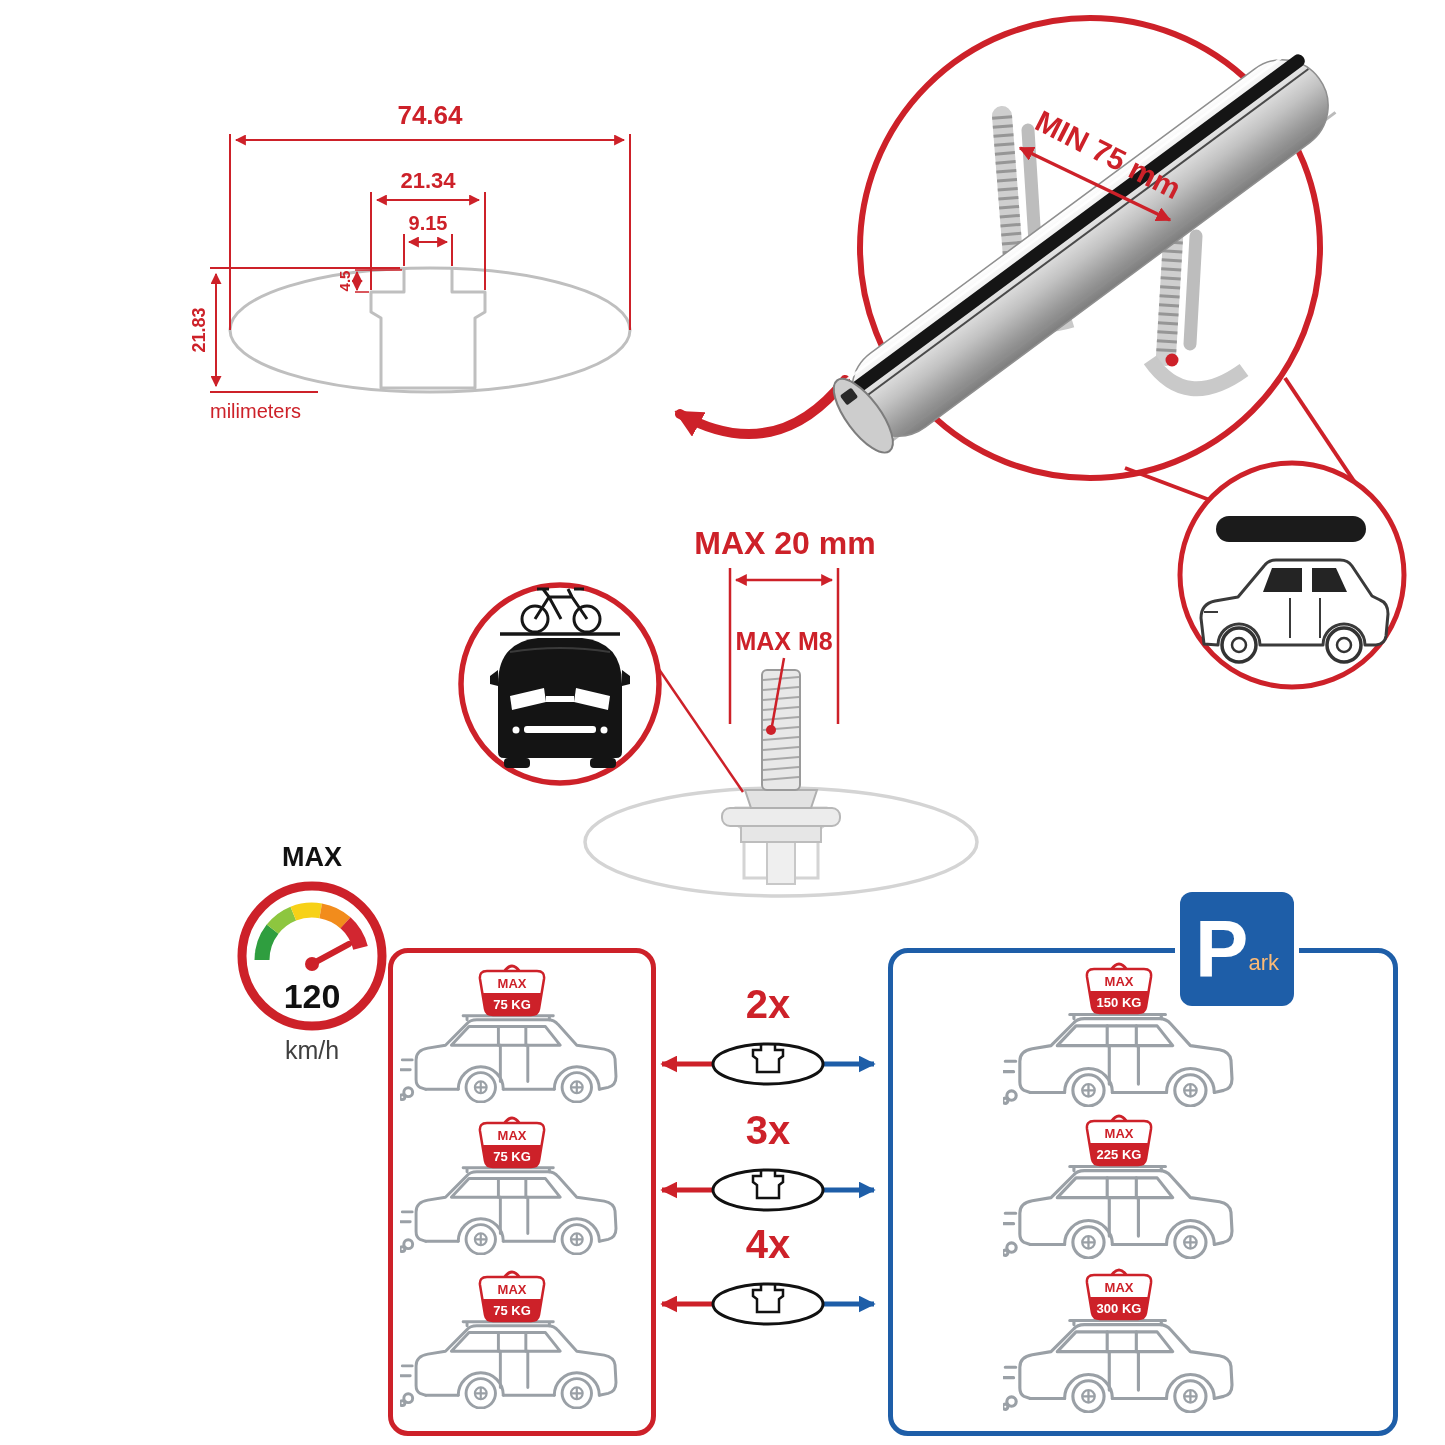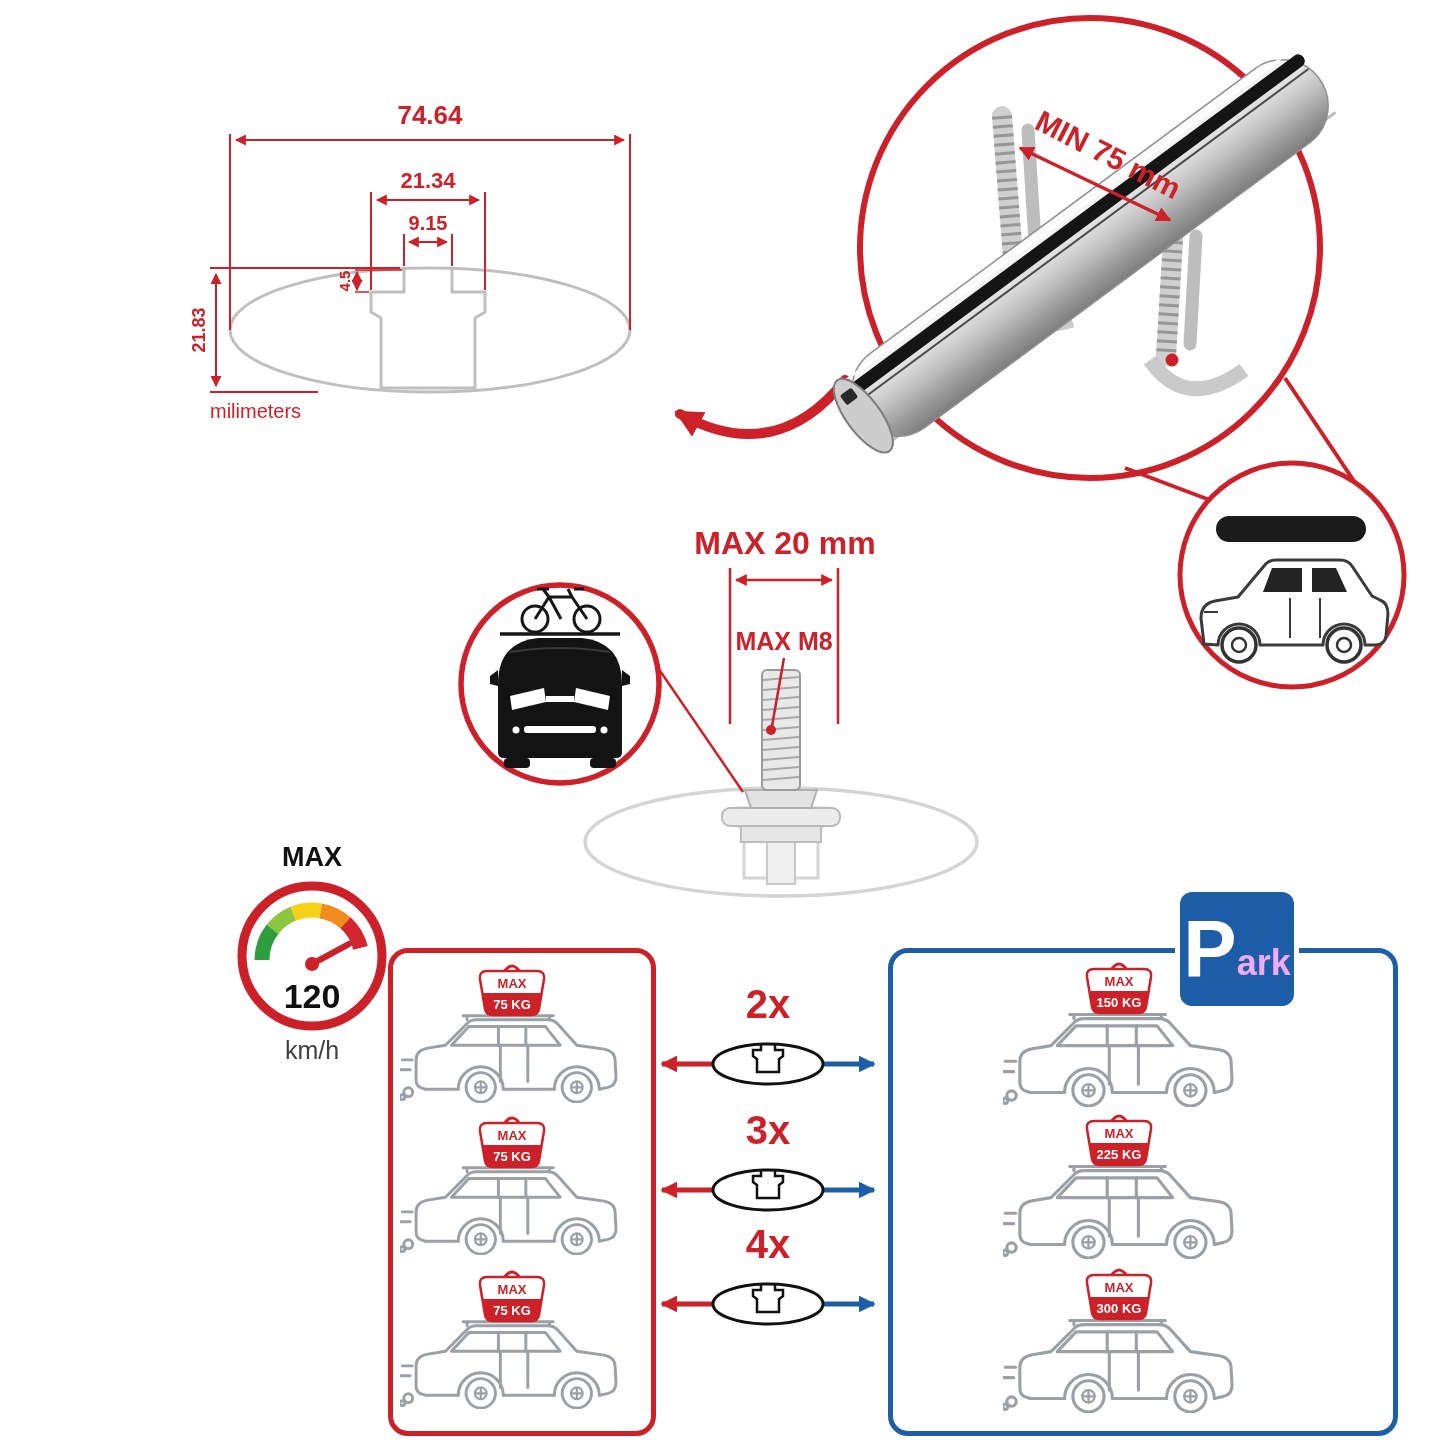--- a/index.html
+++ b/index.html
@@ -14,21 +14,21 @@
   .panel{position:absolute;border-radius:20px;background:#fff;}
   .panel.red{border:5px solid #cd2129;}
   .panel.blue{border:5px solid #1e5ea8;}
   .speedblock{position:absolute;left:226px;top:842px;width:172px;text-align:center;}
   .speed-max{font-size:27px;font-weight:bold;color:#111;line-height:30px;}
   .speed-kmh{font-size:25px;color:#404040;line-height:28px;}
   .parksign{position:absolute;left:1180px;top:892px;width:114px;height:114px;background:#1e5ea8;
             border-radius:12px;box-shadow:0 0 0 5px #fff;display:flex;align-items:center;
             justify-content:center;z-index:6;}
   .parksign .p{color:#fff;font-weight:bold;font-size:80px;line-height:1;}
-  .parksign .ark{color:#f0abfc;font-weight:bold;font-size:36px;transform:translateY(14px);}
+  .parksign .ark{color:#fdba74;font-weight:normal;font-size:22px;transform:translateY(14px);}
 </style>
 </head>
 <body>
 
 <div class="canvas">
 
   <svg width="0" height="0" style="position:absolute" aria-hidden="true">
     <defs>
       <symbol id="suv" viewBox="0 0 240 100">
         <g fill="none" stroke="#9aa0a6" stroke-width="3" stroke-linejoin="round" stroke-linecap="round">

